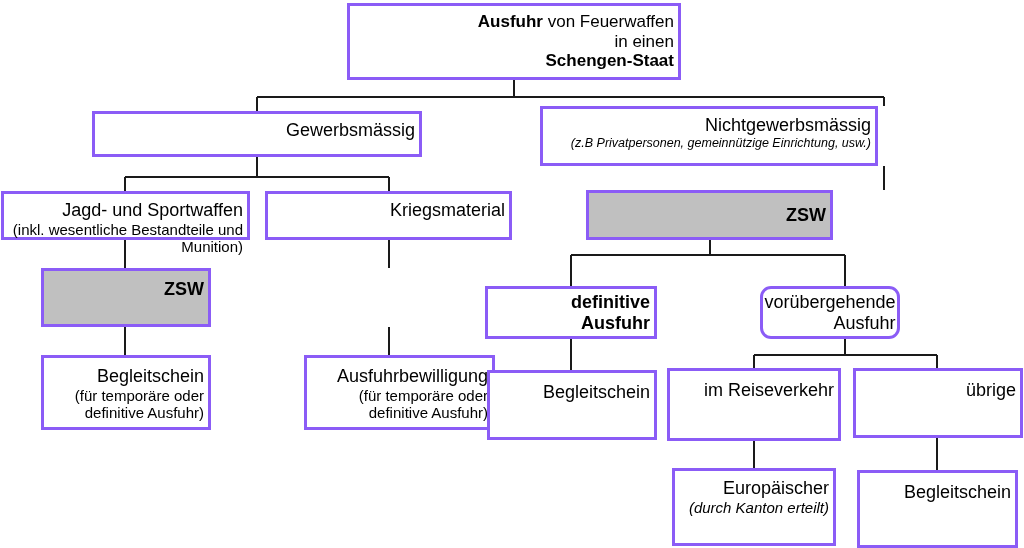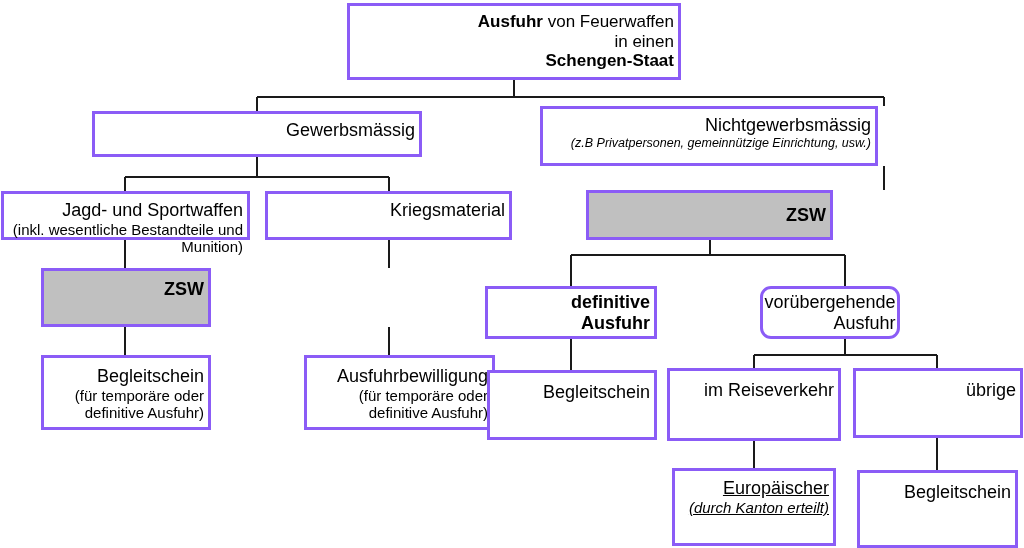--- a/index.html
+++ b/index.html
@@ -206,21 +206,21 @@
       <span class="ttl">im Reiseverkehr</span>
     </div>
   </div>
 
   <div class="node" style="left:853px; top:368px; width:170px; height:70px;">
     <div class="inner" style="padding-top:9px;">
       <span class="ttl">übrige</span>
     </div>
   </div>
 
-  <div class="node" style="left:672px; top:468px; width:164px; height:78px;text-decoration:underline;">
+  <div class="node" style="left:672px; top:468px; width:164px; height:78px;">
     <div class="inner" style="padding-top:7px;">
       <span class="ttl">Europäischer</span>
       <span class="sub it lg">(durch Kanton erteilt)</span>
     </div>
   </div>
 
   <div class="node" style="left:857px; top:470px; width:161px; height:78px;">
     <div class="inner" style="padding-top:9px;">
       <span class="ttl">Begleitschein</span>
     </div>

